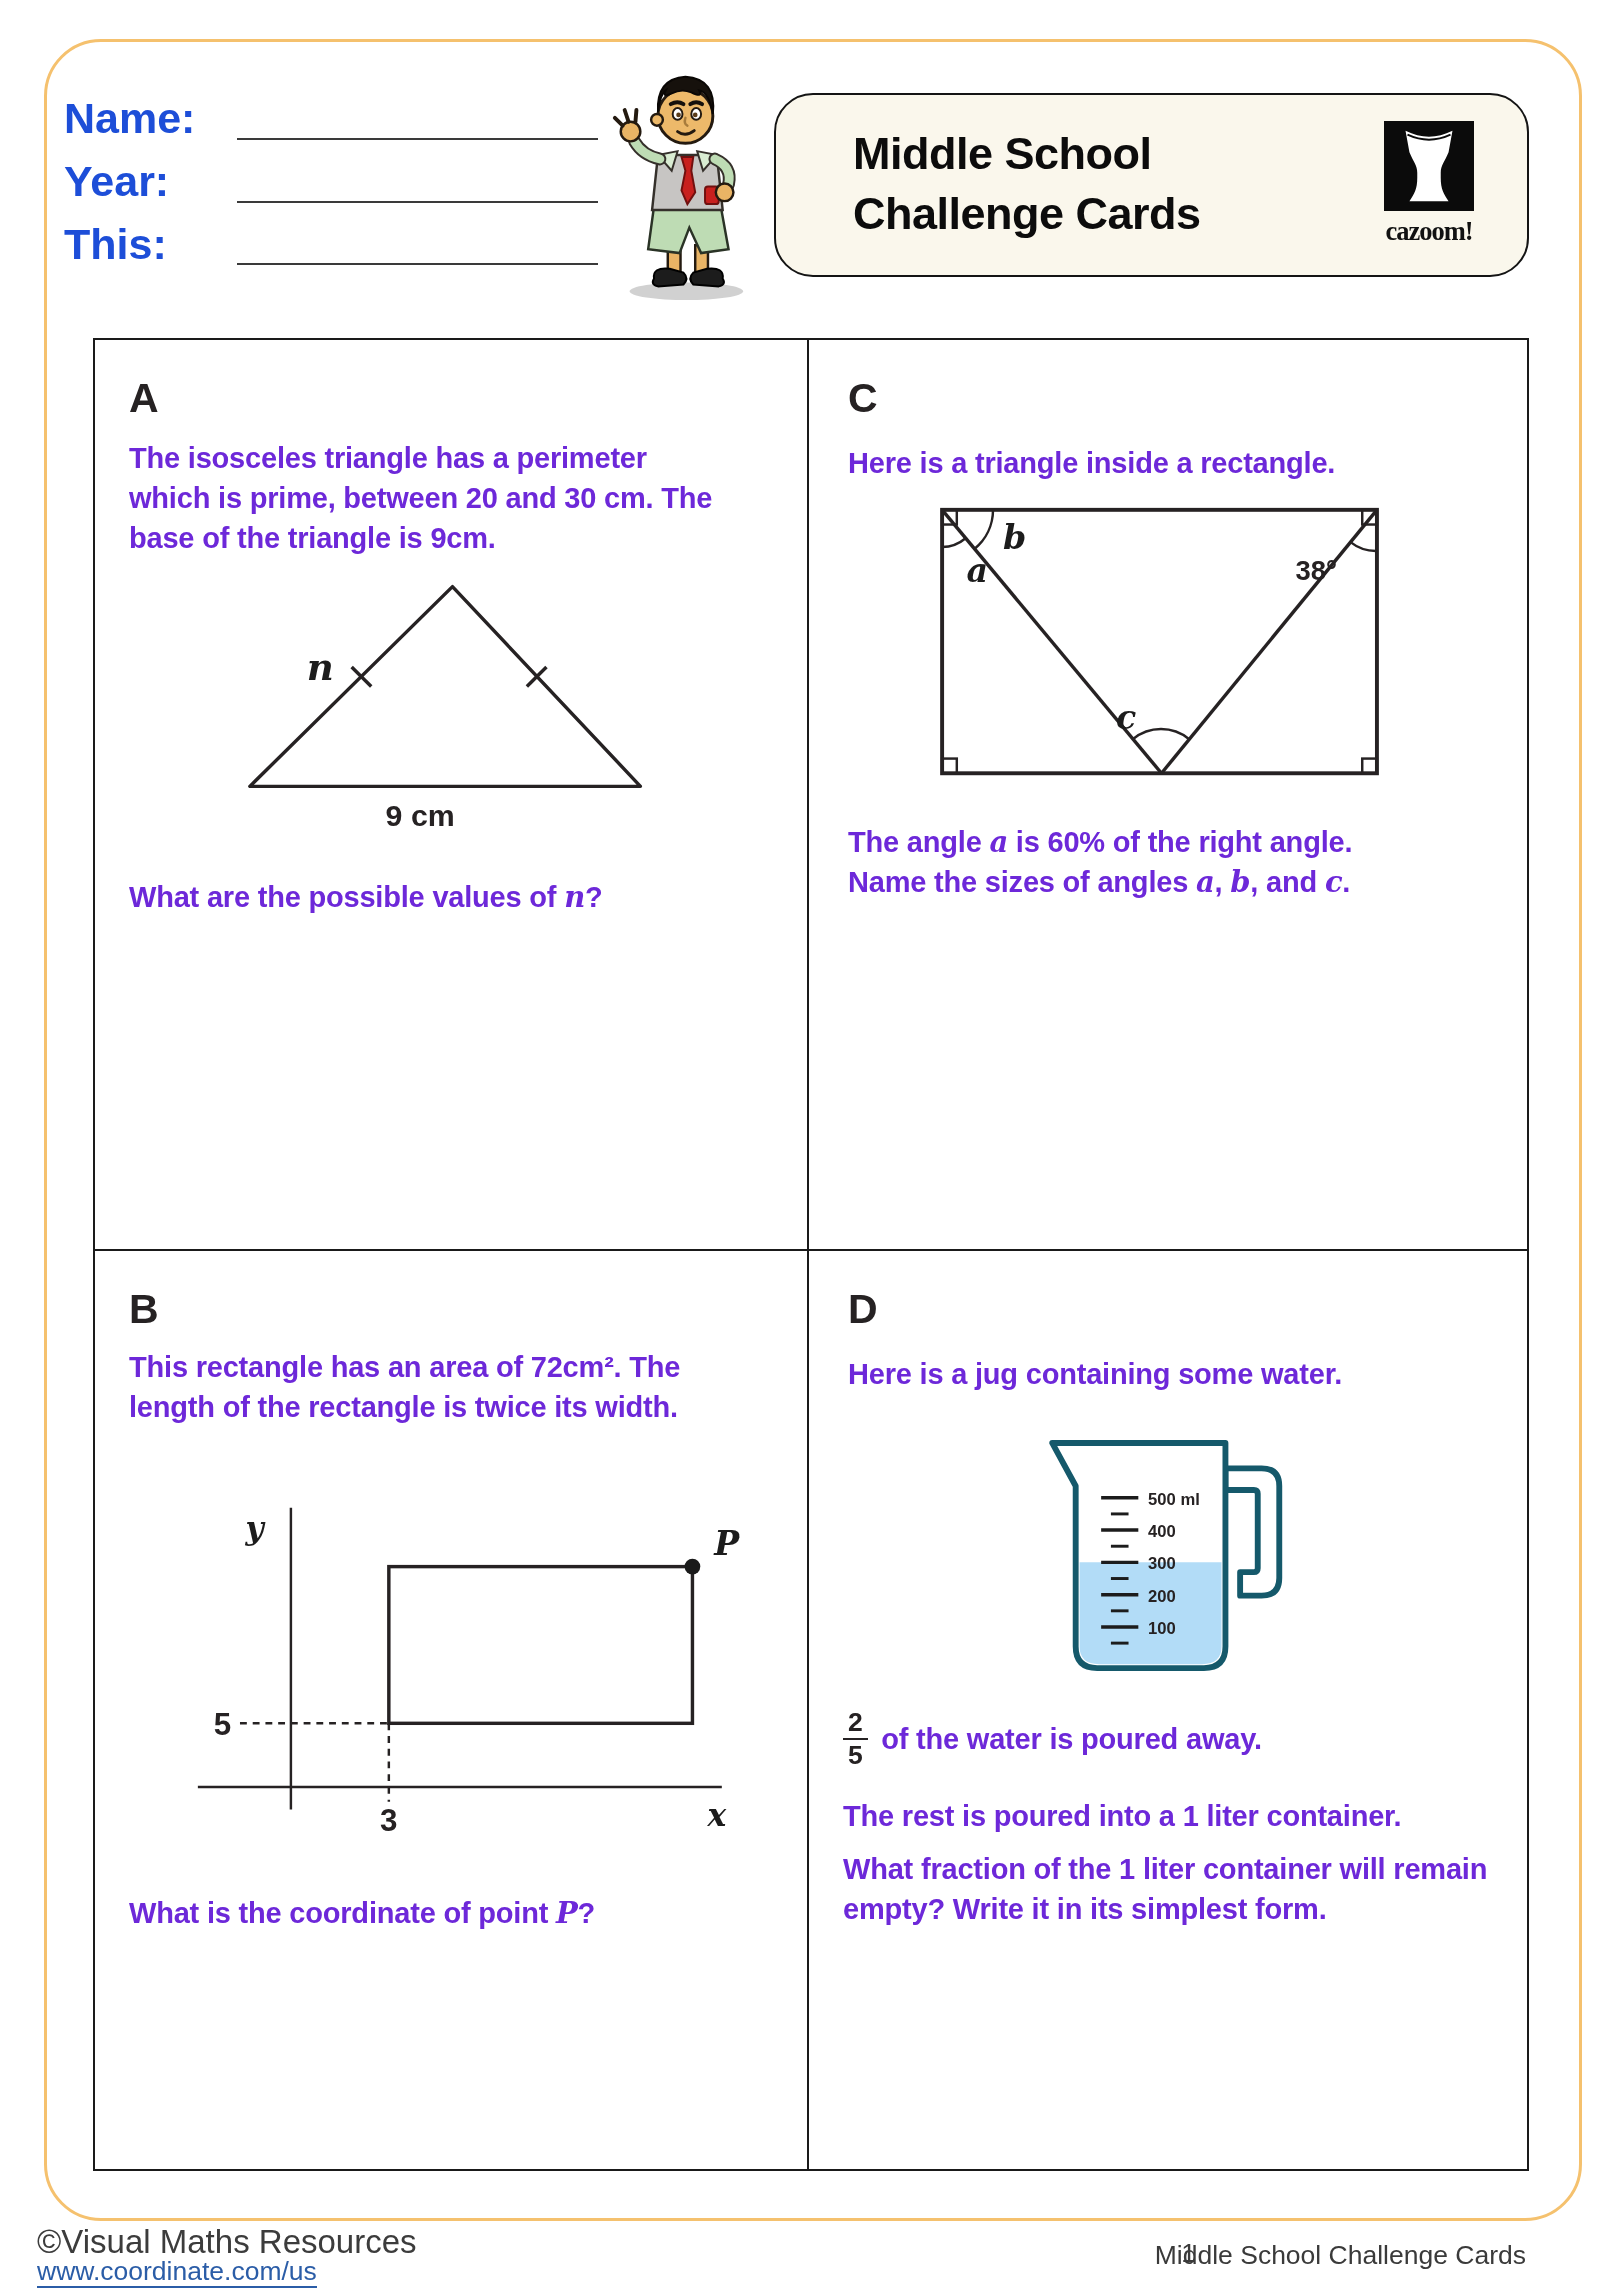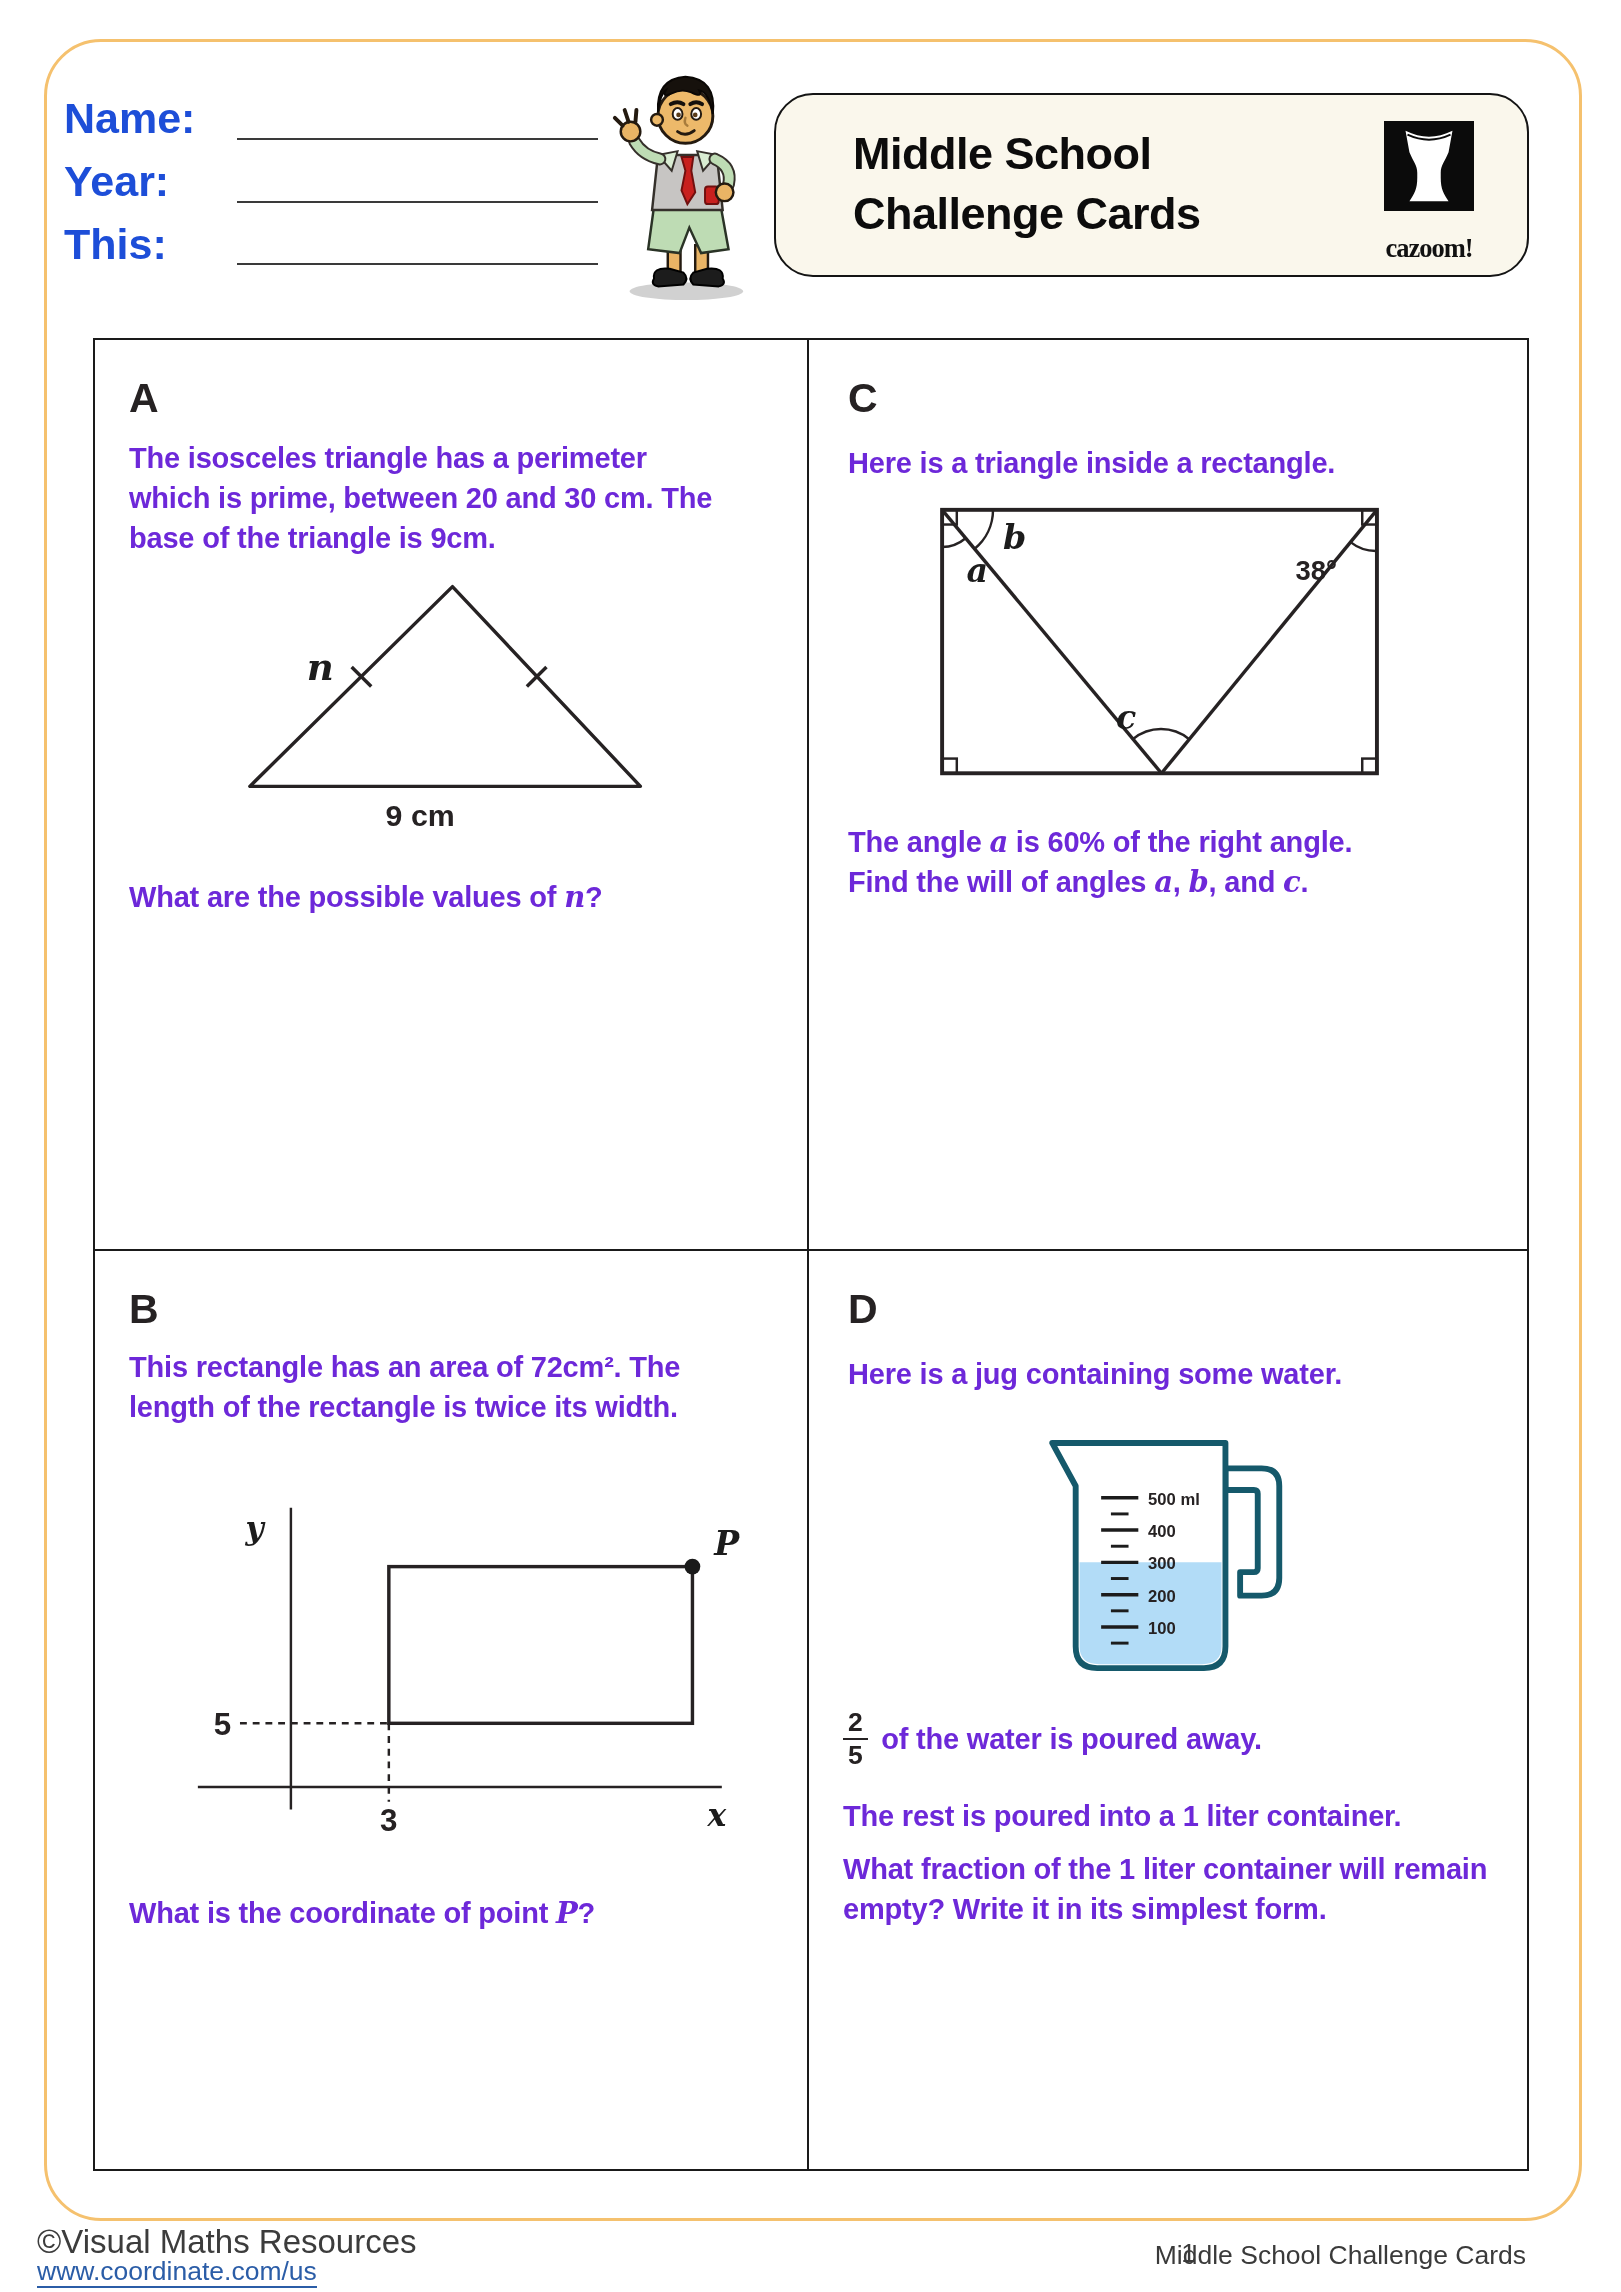--- a/index.html
+++ b/index.html
@@ -10,21 +10,21 @@
          border:3.9px solid #f5c16e;border-radius:57px;background:#fff;}
   
   .hdr-label{position:absolute;font-size:43px;font-weight:700;color:#1d4ed8;}
   .hdr-line{position:absolute;width:361px;height:0;border-bottom:2.9px solid #3a3a3a;}
   #title-box{position:absolute;left:774px;top:93px;width:755px;height:184px;
              background:#faf7ec;border:2.9px solid #141414;border-radius:39px;box-sizing:border-box;}
   #title-text{position:absolute;left:77px;top:29px;font-size:45px;font-weight:700;
               line-height:60px;color:#0c0c0c;letter-spacing:-0.5px;}
   #logo{position:absolute;right:41px;top:25.5px;width:114px;text-align:center;}
   #logo .wordmark{font-family:"Liberation Serif",serif;font-weight:700;font-size:26.5px;
-                  letter-spacing:-1px;color:#111;margin-top:18px;}
+                  letter-spacing:-1px;color:#111;margin-top:1px;}
   
   #grid{position:absolute;left:93px;top:338px;width:1436px;height:1833px;
         border:2.9px solid #1a1a1a;box-sizing:border-box;display:grid;
         grid-template-columns:714px auto;grid-template-rows:911px auto;}
   .cell{position:relative;box-sizing:border-box;}
   .cell.tl{border-right:2.9px solid #1a1a1a;border-bottom:2.9px solid #1a1a1a;}
   .cell.tr{border-bottom:2.9px solid #1a1a1a;}
   .cell.bl{border-right:2.9px solid #1a1a1a;}
   .card-letter{position:absolute;left:34px;top:35px;font-size:41px;font-weight:700;color:#262223;}
   .tr .card-letter,.br .card-letter{left:39px;}
@@ -141,21 +141,21 @@
         <path d="M203 242 A45 45 0 0 1 260 242" fill="none" stroke="#262223" stroke-width="2.5"></path>
         <text class="dmath" x="44" y="82" font-size="34" text-anchor="middle">a</text>
         <text class="dmath" x="82" y="48" font-size="34" text-anchor="middle">b</text>
         <text class="dlabel" x="390" y="80" font-size="28" text-anchor="middle">38°</text>
         <text class="dmath" x="196" y="232" font-size="34" text-anchor="middle">c</text>
       </svg>
       <div class="body-text" style="left:39px;top:482px;width:667px;">
         <span>The angle </span><span class="math">a</span><span> is 60% of the right angle.</span>
       </div>
       <div class="body-text" style="left:39px;top:522px;width:667px;">
-        <span>Find the will of angles </span><span class="math">a</span><span>, </span><span class="math">b</span><span>, and </span><span class="math">c</span><span>.</span>
+        <span>Name the sizes of angles </span><span class="math">a</span><span>, </span><span class="math">b</span><span>, and </span><span class="math">c</span><span>.</span>
       </div>
     </div>
 
     <div class="cell bl">
       <div class="card-letter">B</div>
       <div class="body-text" style="left:34px;top:96px;width:617px;">This rectangle has an area of 72cm². The length of the rectangle is twice its width.</div>
       <svg style="position:absolute;left:49px;top:247px;" width="617" height="338" viewBox="0 0 630 345">
         <line x1="150" y1="10" x2="150" y2="318" stroke="#262223" stroke-width="2.5"></line>
         <line x1="55" y1="295" x2="590" y2="295" stroke="#262223" stroke-width="2.5"></line>
         <rect x="250" y="70" width="310" height="160" fill="none" stroke="#262223" stroke-width="3.5"></rect>

